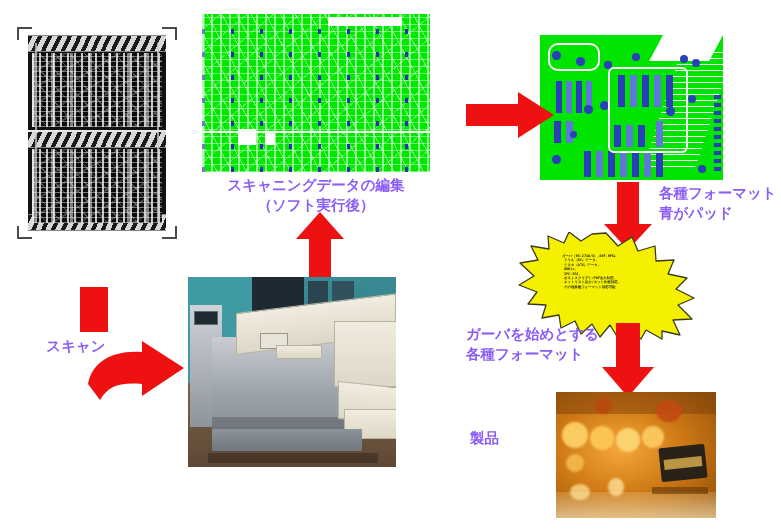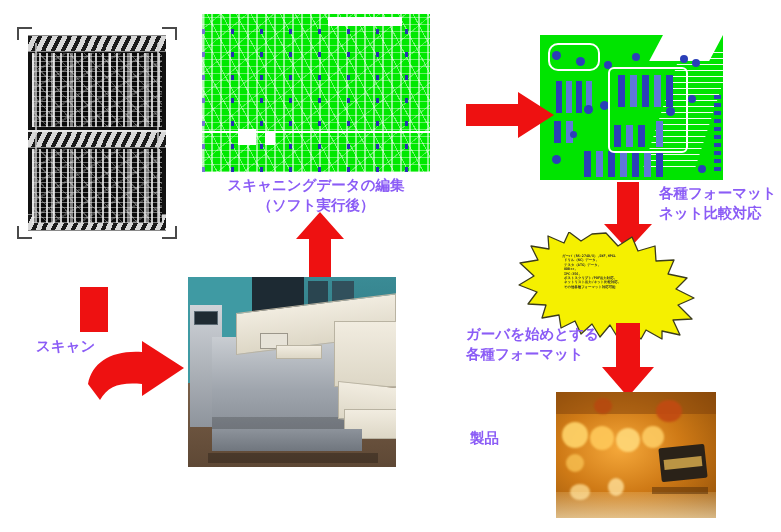--- a/index.html
+++ b/index.html
@@ -254,21 +254,21 @@
     <div class="via" style="left:152px;top:24px;width:8px;height:8px;"></div>
     <div class="via" style="left:148px;top:60px;width:8px;height:8px;"></div>
     <div class="via" style="left:158px;top:130px;width:8px;height:8px;"></div>
     <div class="via" style="left:30px;top:96px;width:7px;height:7px;"></div>
 
     <div class="outline" style="left:68px;top:32px;width:76px;height:82px;border-radius:6px;"></div>
     <div class="outline" style="left:8px;top:8px;width:48px;height:24px;border-radius:10px;border-width:2px;"></div>
   </div>
 
   <div class="caption left" style="left:659px;top:184px;width:122px;">各種フォーマット</div>
-  <div class="caption left" style="left:659px;top:204px;width:122px;">ネット比較対応</div>
+  <div class="caption left" style="left:659px;top:204px;width:122px;">青がパッド</div>
 
   <div class="arrow-red" style="left:466px;top:90px;">
     <svg width="90" height="50" viewBox="0 0 90 50">
       <polygon points="0,14 52,14 52,2 88,25 52,48 52,36 0,36" fill="#ee1111"></polygon>
     </svg>
   </div>
 
   <div class="arrow-red" style="left:602px;top:182px;">
     <svg width="52" height="70" viewBox="0 0 52 70">
       <polygon points="15,0 37,0 37,42 50,42 26,68 2,42 15,42" fill="#ee1111"></polygon>
@@ -344,21 +344,21 @@
     <div class="sp-cream" style="left:146px;top:44px;width:62px;height:64px;"></div>
     <div class="sp-cream" style="left:150px;top:104px;width:58px;height:36px;transform:skewY(6deg);transform-origin:left top;"></div>
     <div class="sp-cream" style="left:156px;top:132px;width:52px;height:28px;"></div>
     <div class="sp-body" style="left:24px;top:152px;width:150px;height:22px;background:linear-gradient(180deg,#8d939b,#70767e);"></div>
     <div class="sp-shadow" style="left:20px;bottom:4px;width:170px;height:10px;background:rgba(0,0,0,.25);"></div>
   </div>
 
 
   <div class="abs" style="left:80px;top:287px;width:28px;height:45px;background:#ee1111;"></div>
 
-  <div class="caption left" style="left:36px;top:337px;width:80px;">スキャン</div>
+  <div class="caption left" style="left:36px;top:337px;width:80px;text-align:center;">スキャン</div>
 
   <div class="arrow-red" style="left:86px;top:340px;">
     <svg width="100" height="62" viewBox="0 0 100 62">
       <path d="M2,44 C6,22 26,10 56,12 L56,1 L98,28 L56,56 L56,44 C34,42 22,46 14,60 Z" fill="#ee1111"></path>
     </svg>
   </div>
 
 </div>
 
 </body></html>

